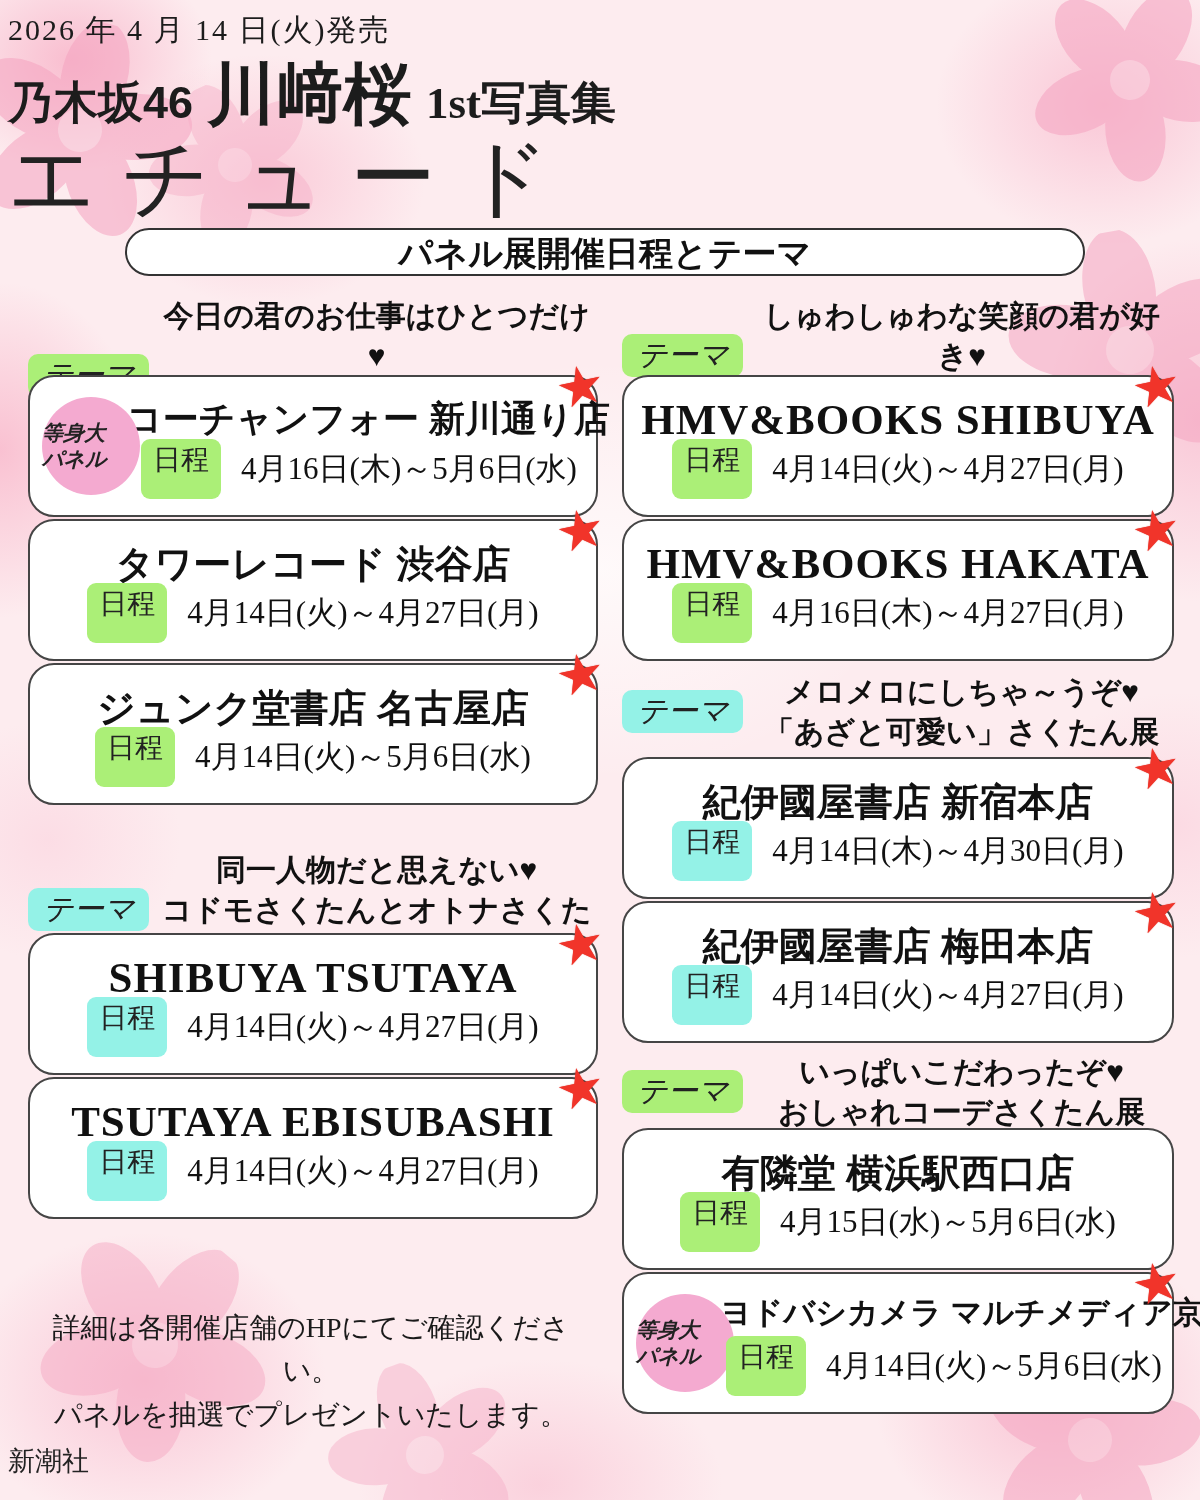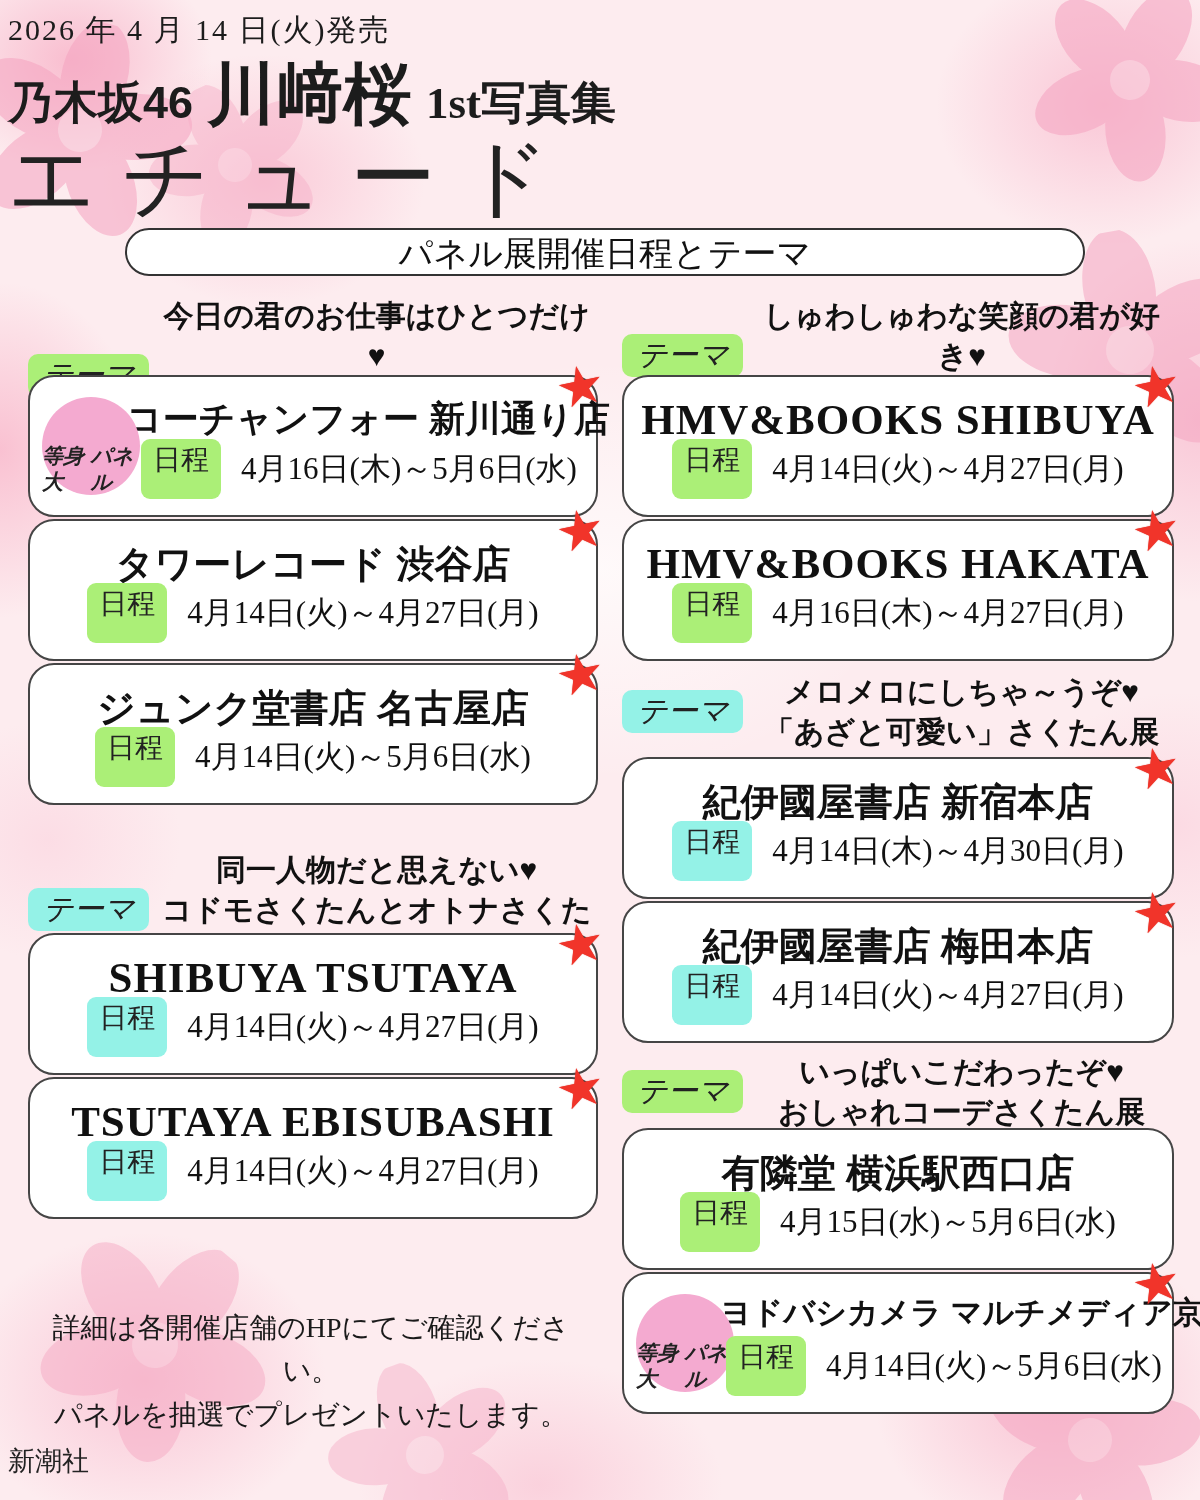--- a/index.html
+++ b/index.html
@@ -27,21 +27,21 @@
   .hdr{position:absolute;left:8px;width:100%;text-align:left;z-index:1;}
   .release{top:10px;font-family:"Liberation Serif","DejaVu Serif",serif;font-size:30px;letter-spacing:2px;}
   .titleline{top:50px;}
   .titleline .grp{font-size:45px;font-weight:bold;vertical-align:baseline;}
   .titleline .mem{font-family:"Liberation Serif","DejaVu Serif",serif;font-size:68px;font-weight:600;margin:0 10px;vertical-align:baseline;}
   .titleline .ed{font-family:"Liberation Serif","DejaVu Serif",serif;font-size:45px;font-weight:600;vertical-align:baseline;}
   .booktitle{top:120px;font-family:"Liberation Serif","DejaVu Serif",serif;font-size:86px;font-weight:500;letter-spacing:26px;color:#222;}
   .banner{
     position:absolute;top:228px;left:125px;width:956px;height:44px;z-index:1;
     background:#fff;border:2px solid #333;border-radius:24px;
-    text-align:center;font-size:34px;font-weight:normal;line-height:46px;color:#111;
+    text-align:center;font-size:34px;font-weight:bold;line-height:46px;color:#111;
   }
   .theme{position:absolute;display:flex;align-items:center;gap:10px;z-index:1;}
   .theme .tbadge{
     flex:0 0 auto;padding:1px 15px;border-radius:10px;
     font-family:"Liberation Serif","DejaVu Serif",serif;font-style:italic;
     font-size:30px;color:#222;text-align:right;
   }
   .theme .ttext{flex:1;text-align:center;font-weight:bold;font-size:30px;line-height:1.32;color:#111;}
   .acc-green{background:#abef77;}
   .acc-cyan{background:#94f2e7;}
@@ -56,21 +56,21 @@
   .card .store-name.latin{font-family:"Liberation Serif","DejaVu Serif",serif;font-size:43px;letter-spacing:1px;}
   .card .store-name.small{font-size:31px;}
   .card .sched{position:absolute;left:0;right:0;bottom:16px;display:flex;justify-content:center;align-items:center;gap:20px;}
   .sbadge{padding:2px 12px 20px;border-radius:9px;font-size:28px;color:#222;}
   .dates{font-family:"Liberation Serif","DejaVu Serif",serif;font-size:31px;color:#111;white-space:nowrap;}
   .card.has-circle .store-name{padding-left:96px;}
   .card.has-circle .sched{padding-left:92px;}
   .lifesize{
     position:absolute;left:12px;top:50%;transform:translateY(-50%);
     width:98px;height:98px;border-radius:50%;background:#f4aad0;
-    display:flex;flex-direction:row;align-items:flex-end;justify-content:center;
+    display:flex;flex-direction:column;align-items:flex-start;justify-content:center;
     font-style:italic;font-weight:bold;font-size:21px;line-height:1.25;color:#222;
   }
   .star{
     position:absolute;top:-18px;right:-8px;
     font-size:54px;line-height:1;color:#f1342a;
     transform:rotate(-12deg);
     text-shadow:0 0 1px #d42a20;
   }
   .footnote{
     position:absolute;left:28px;top:1306px;width:566px;z-index:1;

